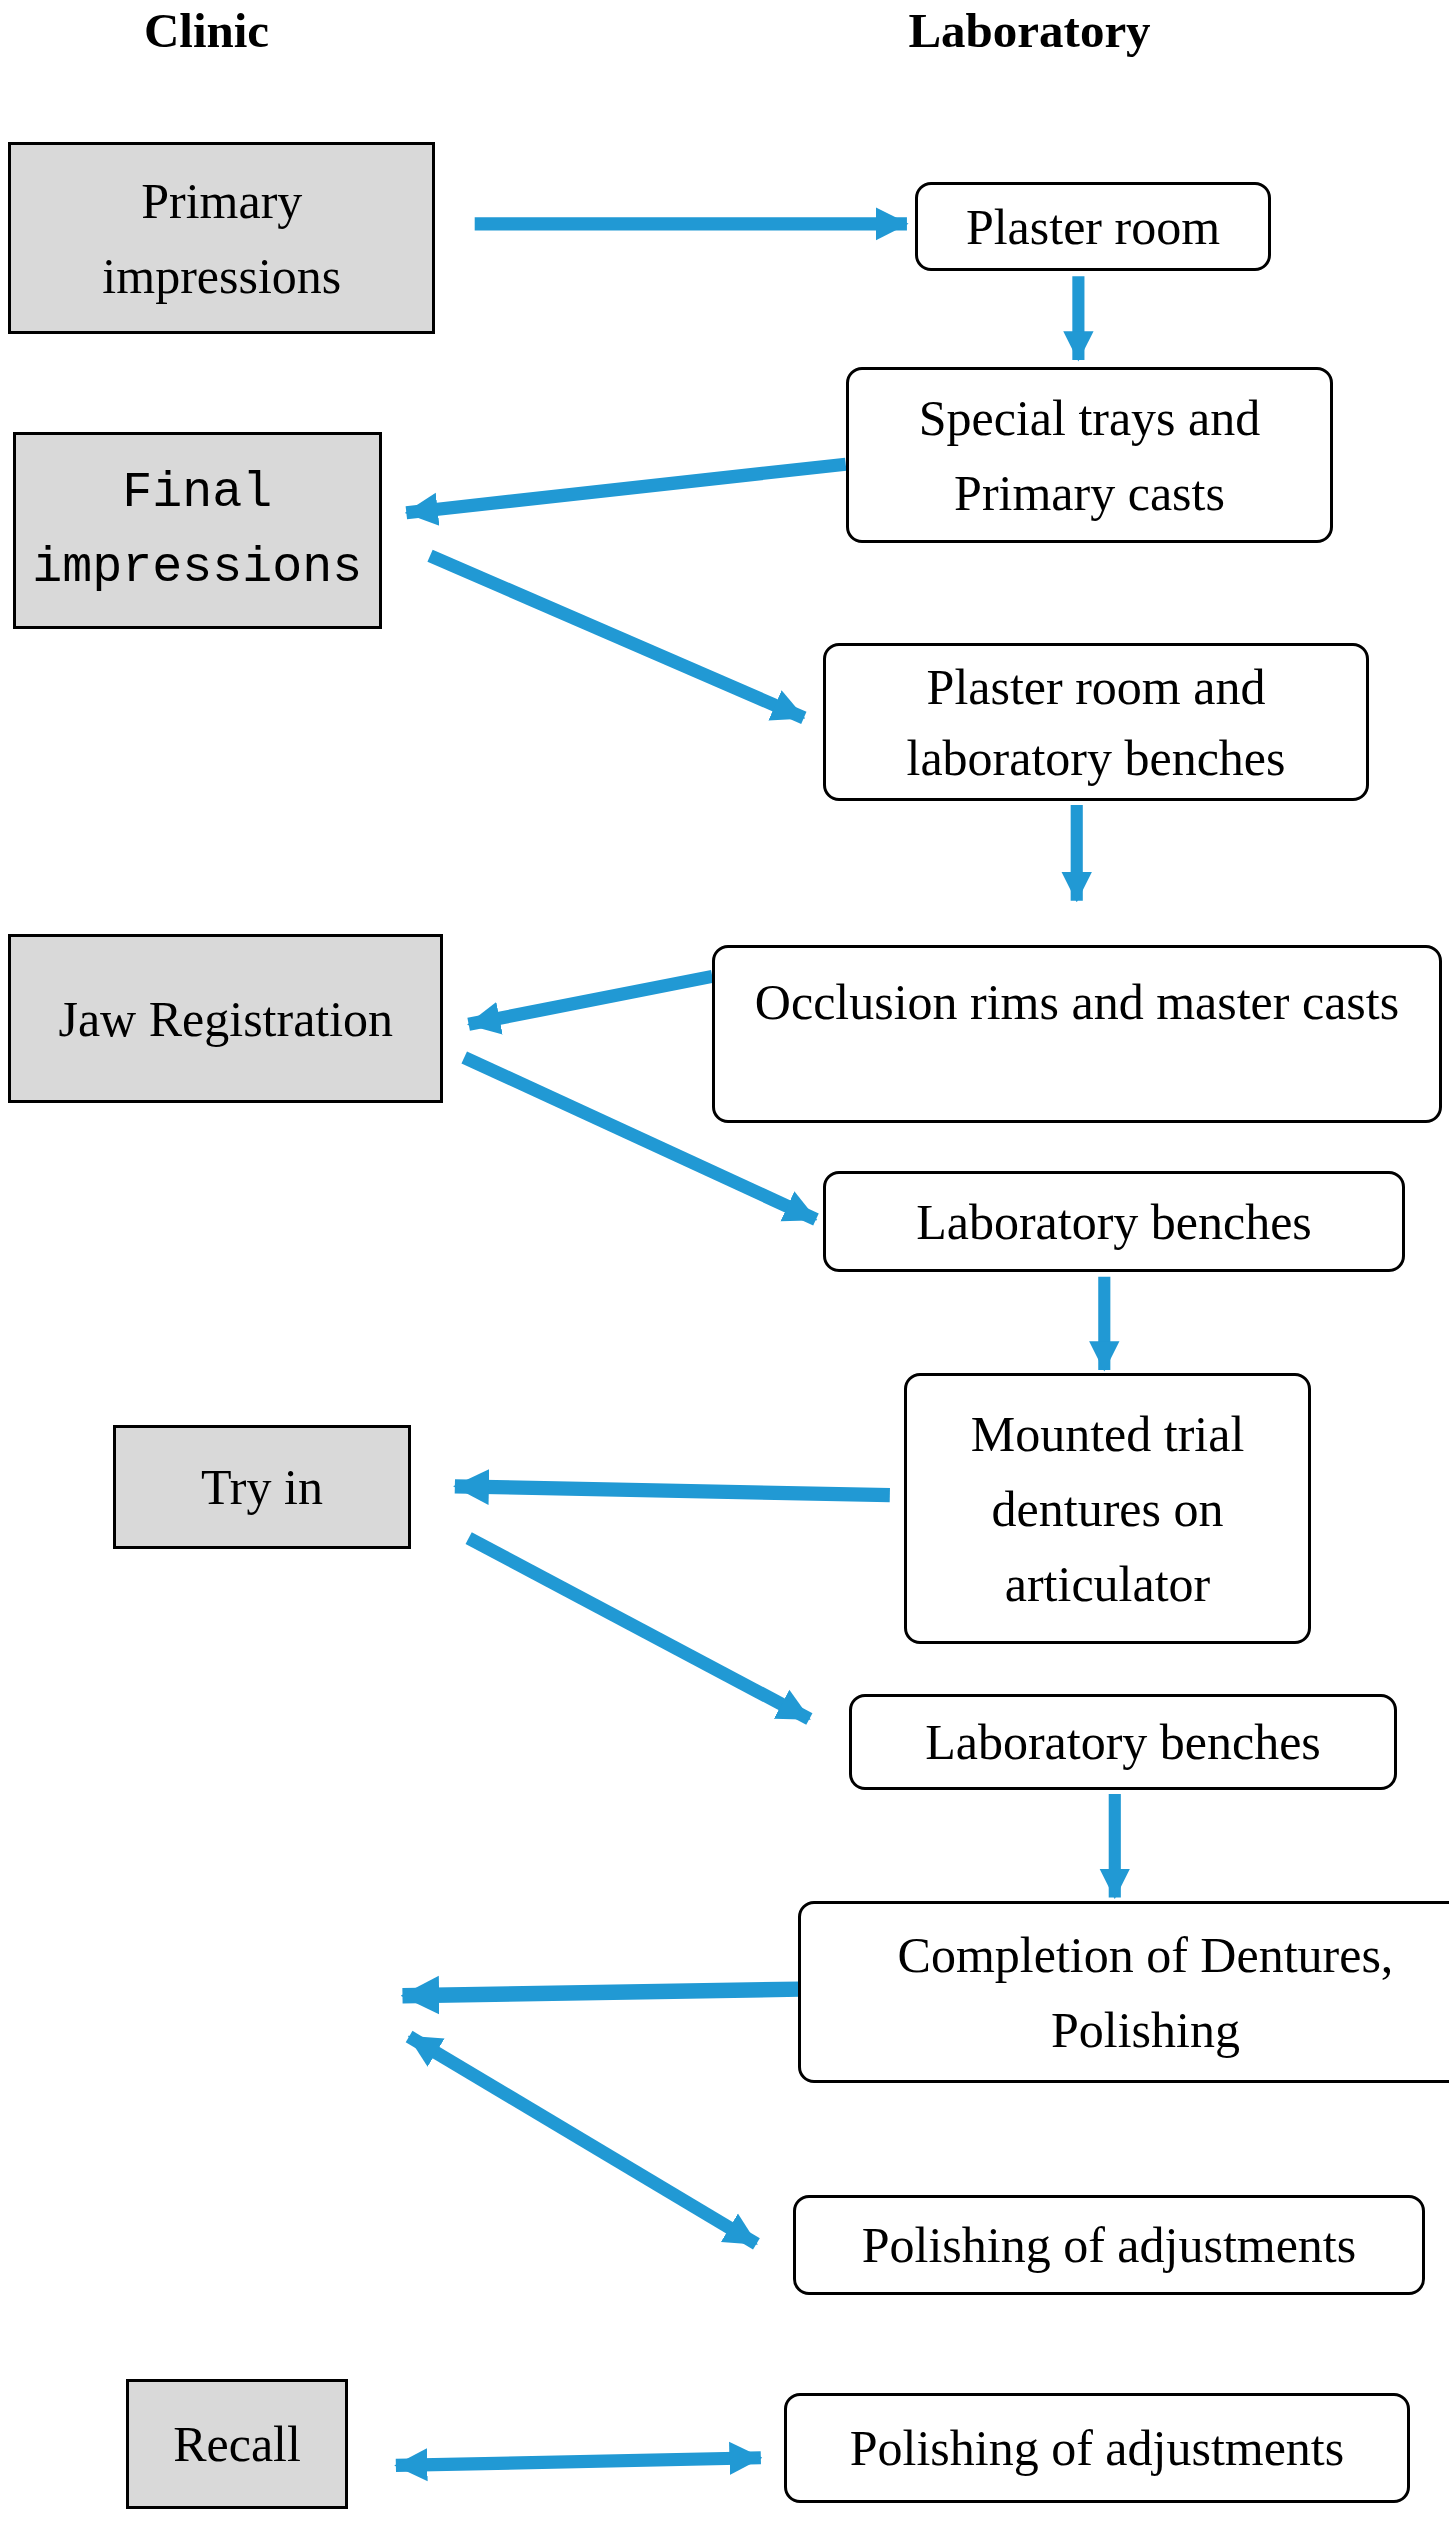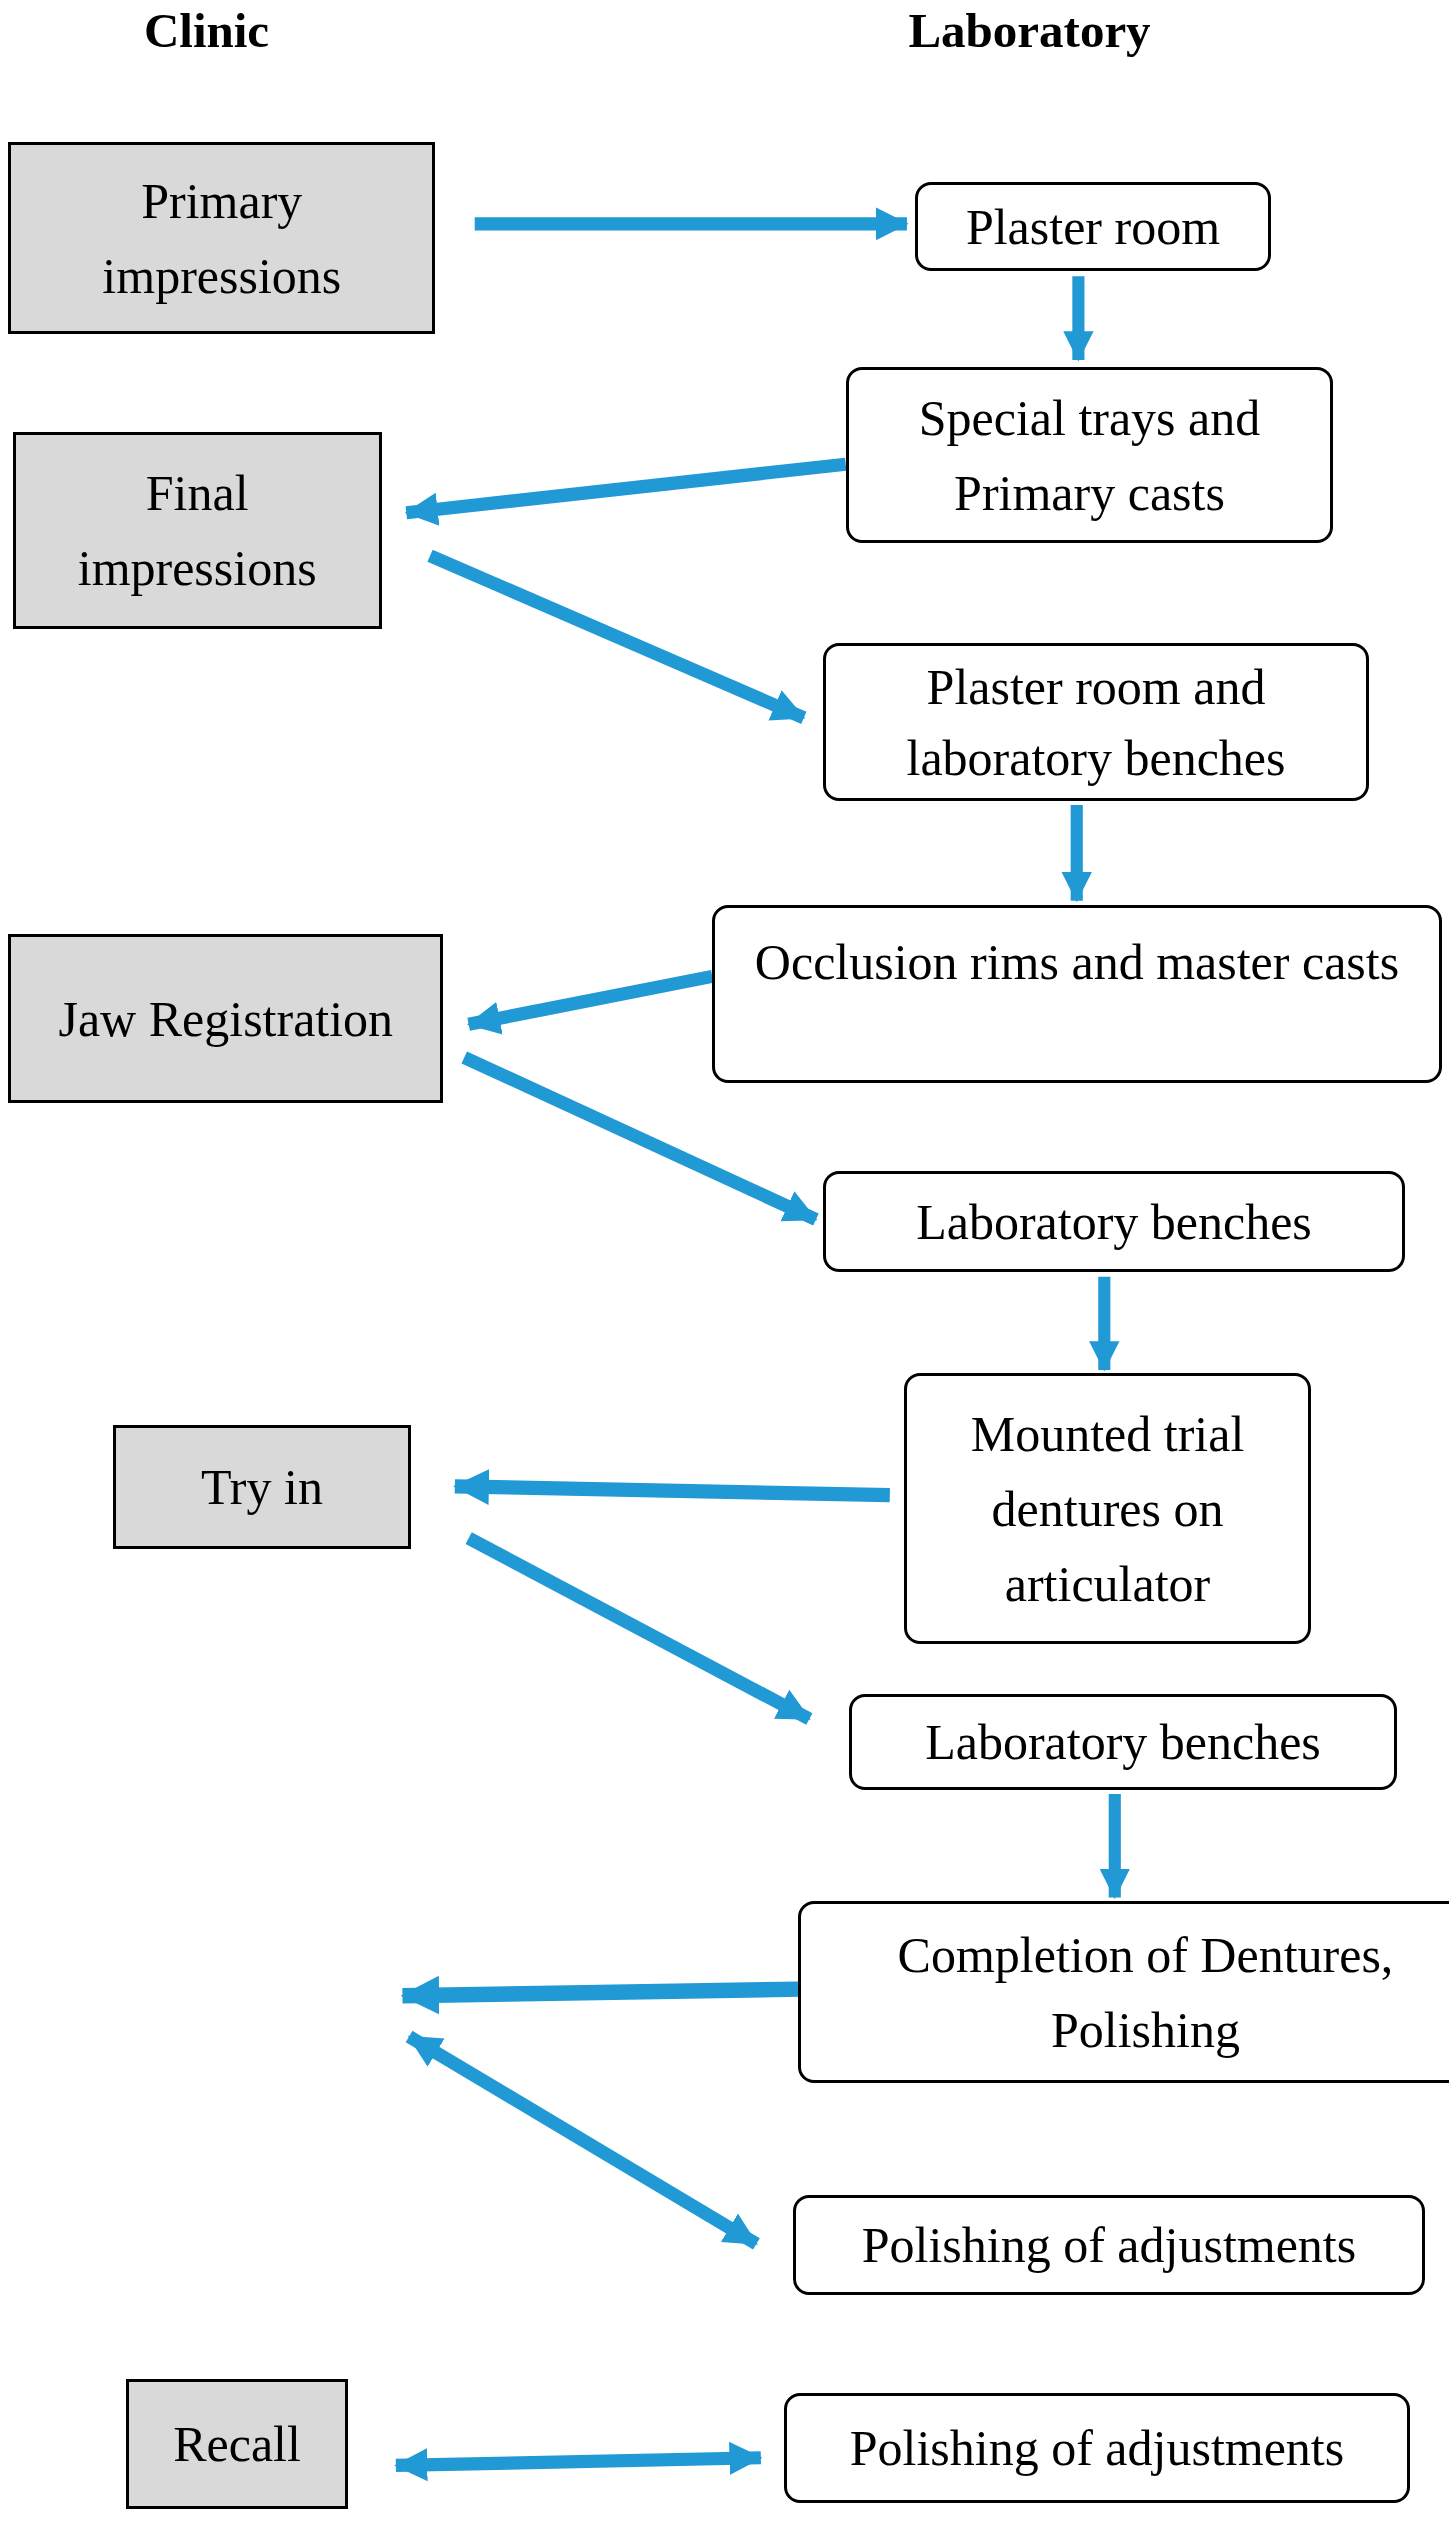--- a/index.html
+++ b/index.html
@@ -20,21 +20,21 @@
   .node{
     position:absolute;box-sizing:border-box;
     border:3.9px solid var(--border,#000);
     display:flex;flex-direction:column;align-items:center;justify-content:center;
     gap:25px;
     font-size:50px;line-height:1;color:var(--text,#000);
     text-align:center;
   }
   .node.clinic{background:var(--clinic_fill,#D9D9D9);}
   .node.laboratory{background:var(--laboratory_fill,#fff);border-radius:16px;}
-  .node.top-align{justify-content:flex-start;padding-top:29px;}
+  .node.top-align{justify-content:flex-start;padding-top:29px;margin-top:40px;}
   .line{white-space:nowrap;}
 </style>
 </head>
 <body>
 
 <div class="canvas">
 
   <svg class="edges" viewBox="0 0 2630 4580" xmlns="http://www.w3.org/2000/svg">
     <defs>
       <marker id="ah-end" viewBox="0 0 10 10" refX="9.5" refY="5" markerWidth="2.5" markerHeight="3" orient="auto" markerUnits="strokeWidth">
@@ -70,21 +70,21 @@
 
   <div class="node laboratory" style="left:915px;top:182px;width:356px;height:89px;">
     <div class="line">Plaster room</div>
   </div>
 
   <div class="node laboratory" style="left:846px;top:367px;width:487px;height:176px;">
     <div class="line">Special trays and</div>
     <div class="line">Primary casts</div>
   </div>
 
-  <div class="node clinic" style="left:12.7px;top:432px;width:369px;height:197px;">
+  <div class="node clinic" style="left:12.7px;top:432px;width:369px;height:197px;font-family:Liberation Mono, monospace;">
     <div class="line">Final</div>
     <div class="line">impressions</div>
   </div>
 
   <div class="node laboratory" style="left:823px;top:643px;width:546px;height:158px;gap:21px;">
     <div class="line">Plaster room and</div>
     <div class="line">laboratory benches</div>
   </div>
 
   <div class="node laboratory top-align" style="left:712px;top:905px;width:730px;height:178px;">

